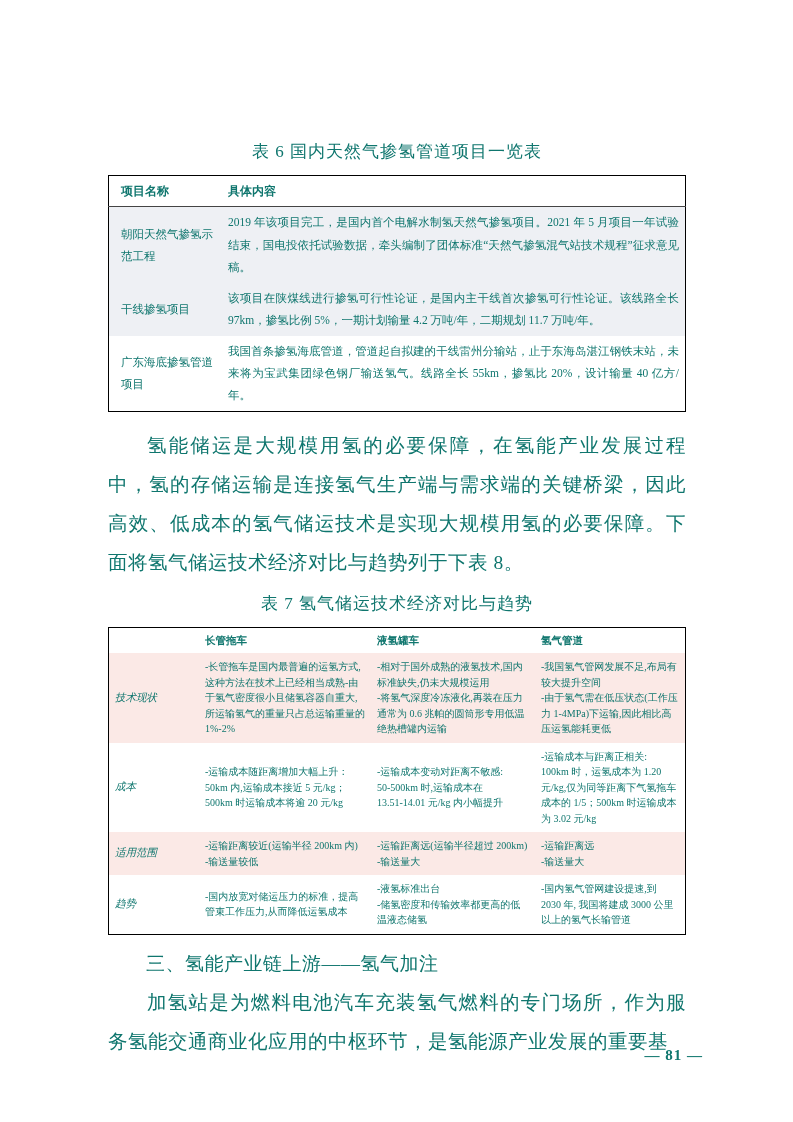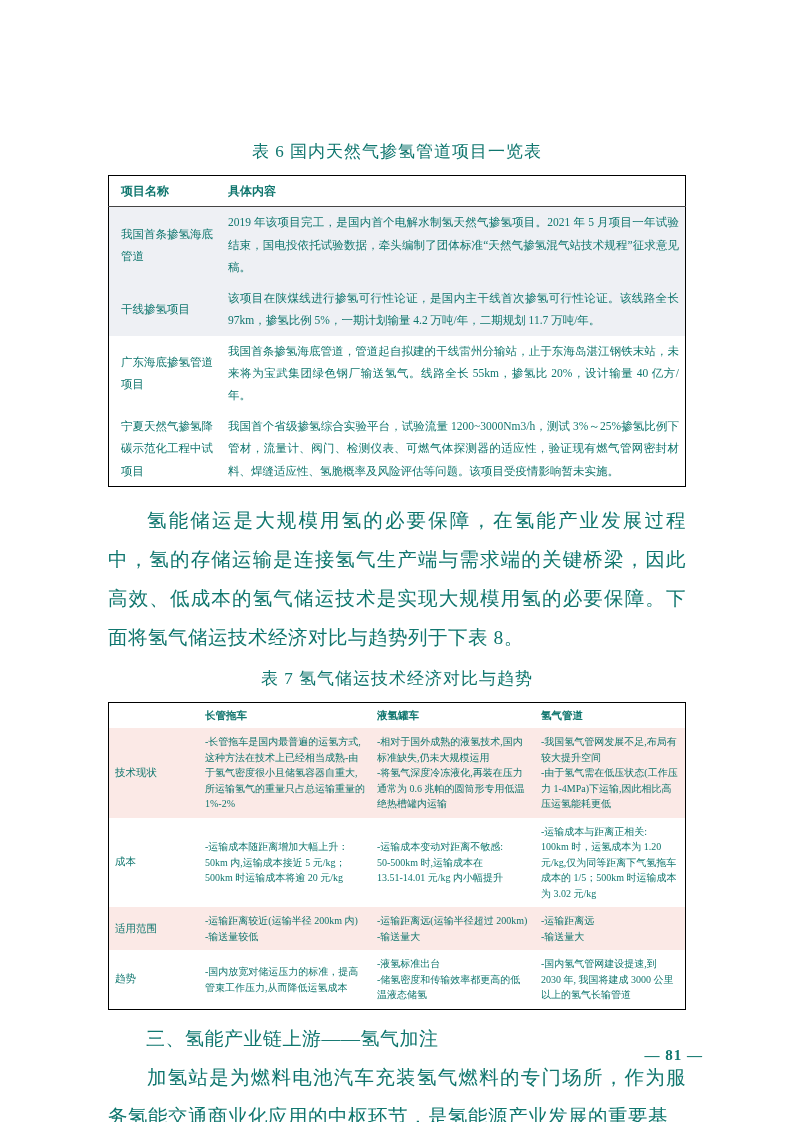--- a/index.html
+++ b/index.html
@@ -62,21 +62,21 @@
     font-weight:bold;
     font-size:10.5px;
     padding:5px 6px 4px 6px;
   }
   .t7 td{
     padding:6px 6px;
     vertical-align:middle;
     white-space:pre-line;
     text-align:left;
   }
-  .t7 .label-col{width:78px;font-size:10.5px;white-space:normal;}
+  .t7 .label-col{width:78px;font-size:10.5px;white-space:normal;font-style:italic;}
   .t7 .col1{width:160px;}
   .t7 .col2{width:152px;}
   .t7 tr.shaded{background:#fbe9e6;}
   
   .sec-heading{
     font-size:19px;
     font-weight:normal;
     text-indent:2em;
     margin:16px 0 0 0;
     letter-spacing:0.5px;
@@ -99,34 +99,30 @@
 
   <table class="t6">
     <thead>
       <tr>
         <th class="name-col">项目名称</th>
         <th>具体内容</th>
       </tr>
     </thead>
     <tbody>
       <tr class="shaded">
-        <td class="name-col">我国首条掺氢海底管道</td>
+        <td class="name-col">朝阳天然气掺氢示范工程</td>
         <td>2019 年该项目完工，是国内首个电解水制氢天然气掺氢项目。2021 年 5 月项目一年试验结束，国电投依托试验数据，牵头编制了团体标准“天然气掺氢混气站技术规程”征求意见稿。</td>
       </tr>
       <tr class="shaded">
         <td class="name-col">干线掺氢项目</td>
         <td>该项目在陕煤线进行掺氢可行性论证，是国内主干线首次掺氢可行性论证。该线路全长 97km，掺氢比例 5%，一期计划输量 4.2 万吨/年，二期规划 11.7 万吨/年。</td>
       </tr>
       <tr>
         <td class="name-col">广东海底掺氢管道项目</td>
         <td>我国首条掺氢海底管道，管道起自拟建的干线雷州分输站，止于东海岛湛江钢铁末站，未来将为宝武集团绿色钢厂输送氢气。线路全长 55km，掺氢比 20%，设计输量 40 亿方/年。</td>
-      </tr>
-      <tr>
-        <td class="name-col">宁夏天然气掺氢降碳示范化工程中试项目</td>
-        <td>我国首个省级掺氢综合实验平台，试验流量 1200~3000Nm3/h，测试 3%～25%掺氢比例下管材，流量计、阀门、检测仪表、可燃气体探测器的适应性，验证现有燃气管网密封材料、焊缝适应性、氢脆概率及风险评估等问题。该项目受疫情影响暂未实施。</td>
       </tr>
     </tbody>
   </table>
 
   <p class="body-par">氢能储运是大规模用氢的必要保障，在氢能产业发展过程中，氢的存储运输是连接氢气生产端与需求端的关键桥梁，因此高效、低成本的氢气储运技术是实现大规模用氢的必要保障。下面将氢气储运技术经济对比与趋势列于下表 8。</p>
 
   <div class="caption">表 7  氢气储运技术经济对比与趋势</div>
 
   <table class="t7">
     <thead>

